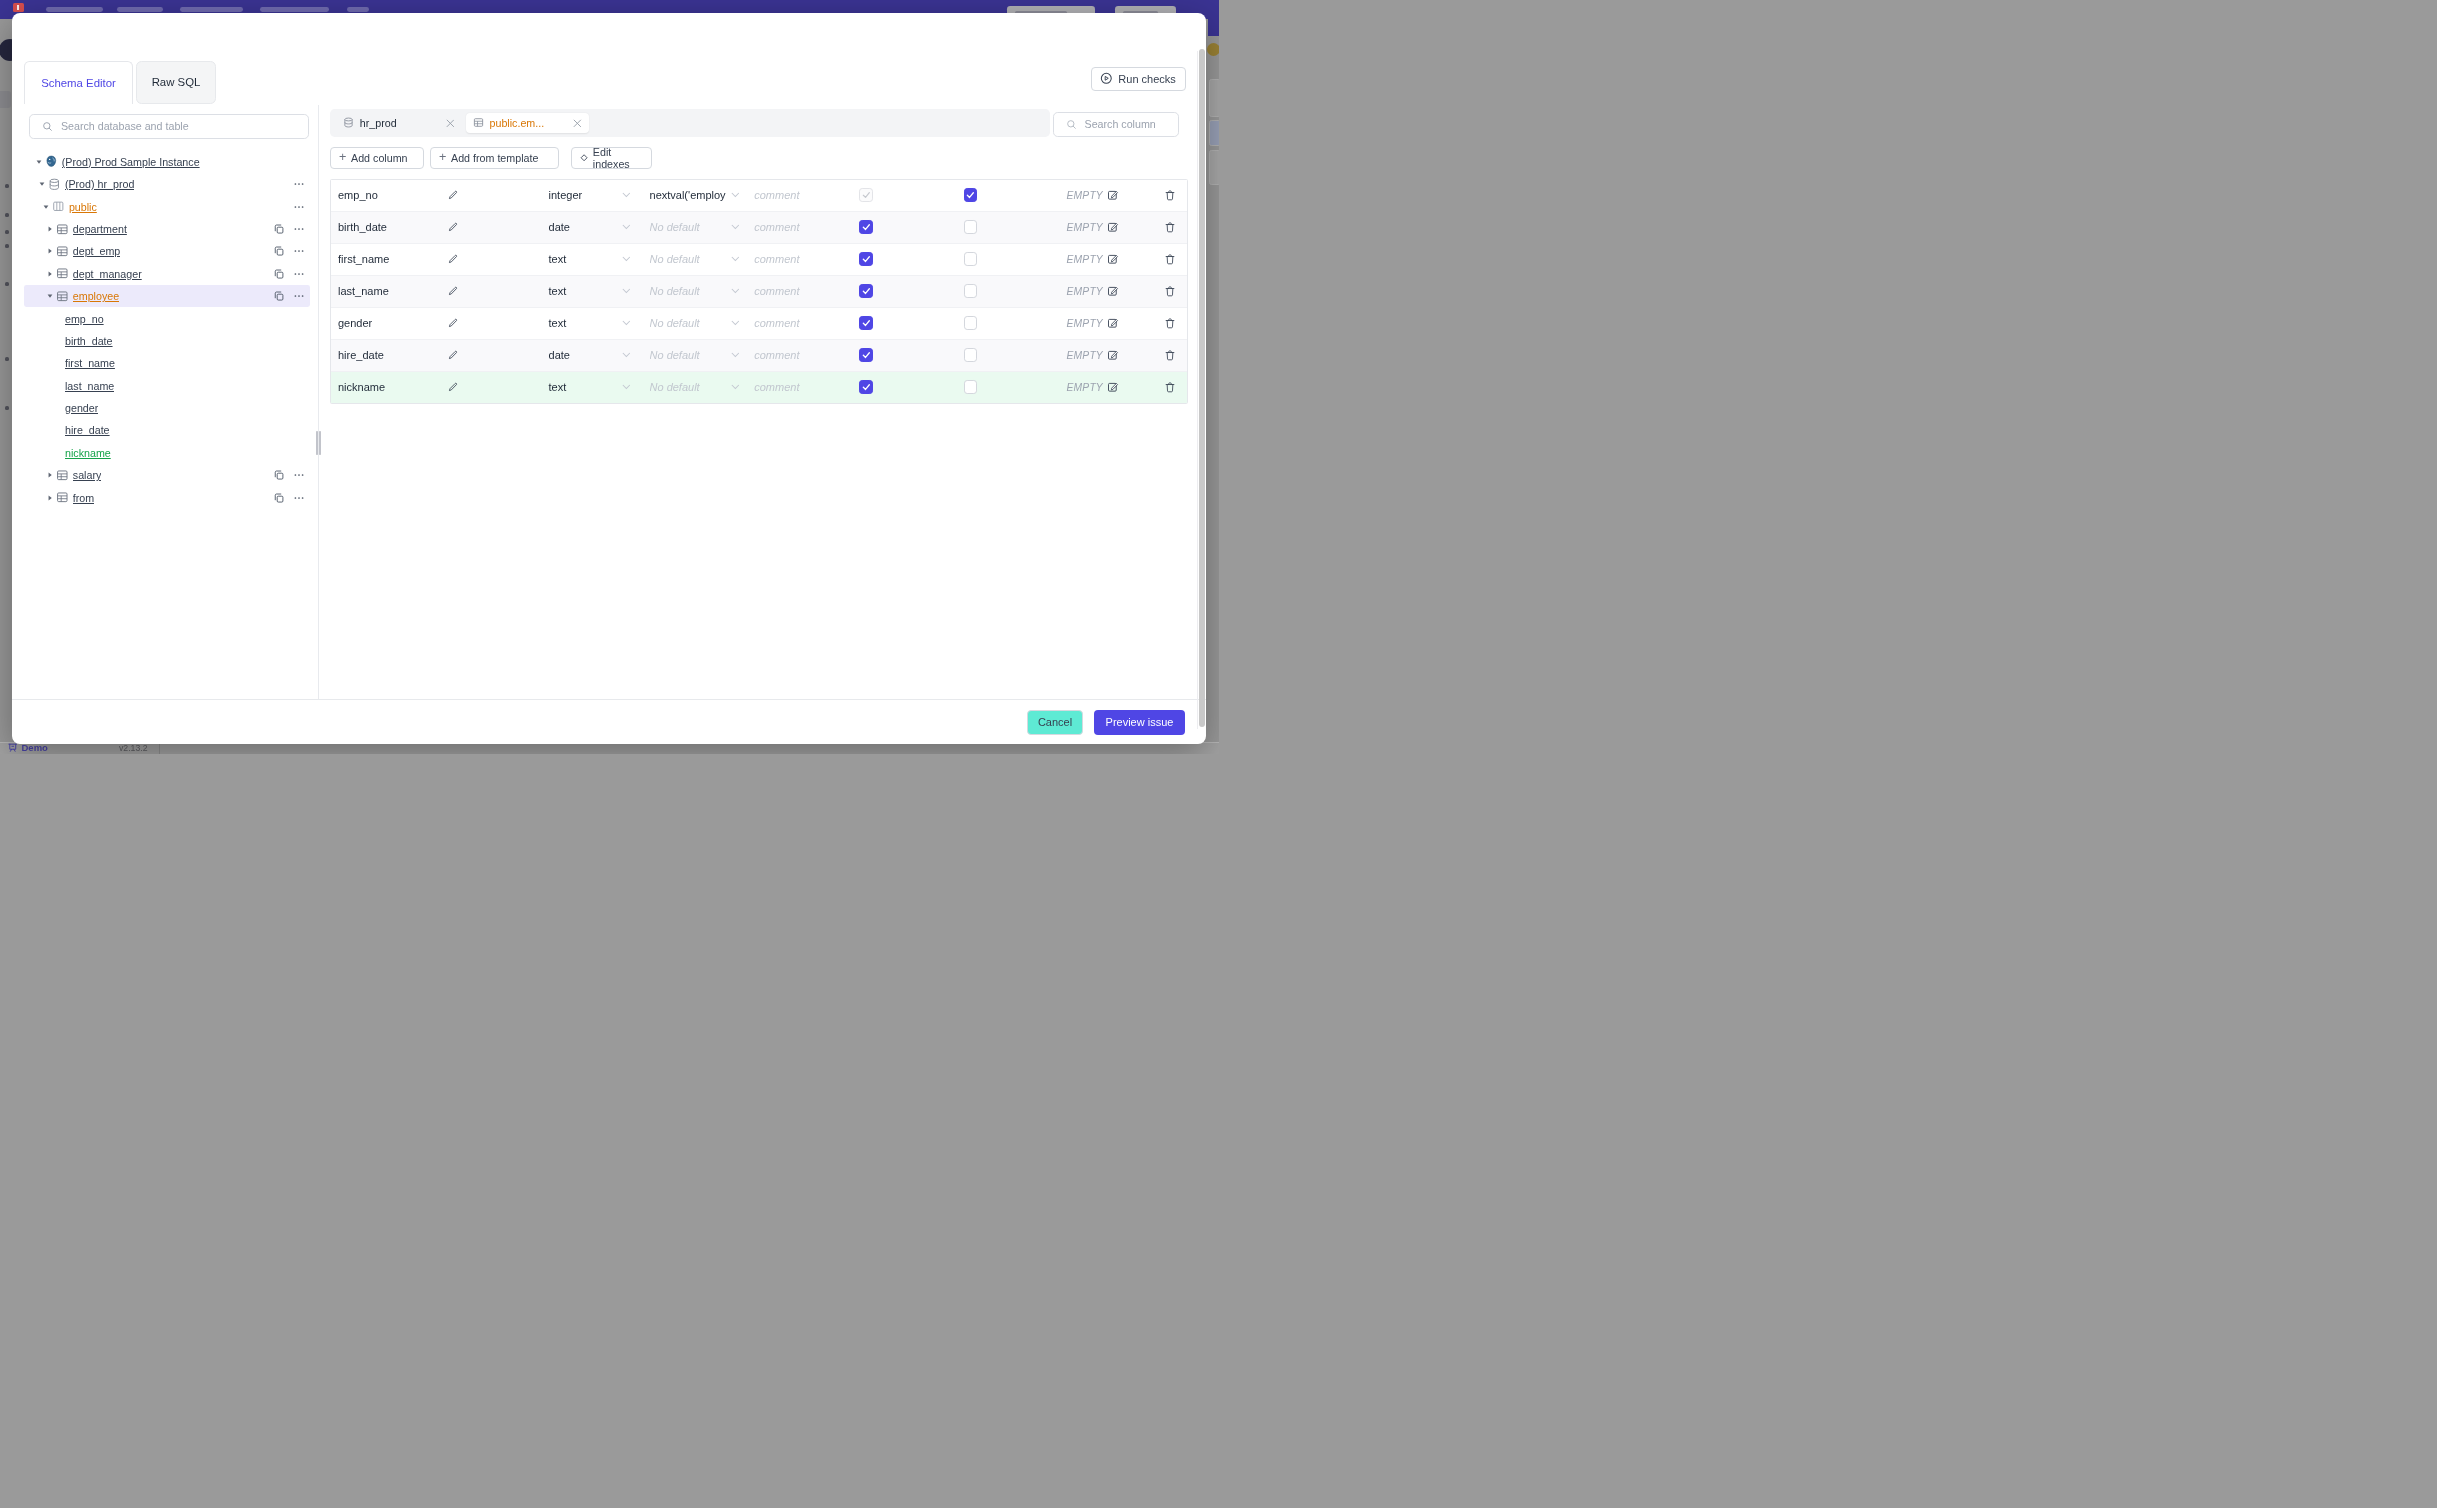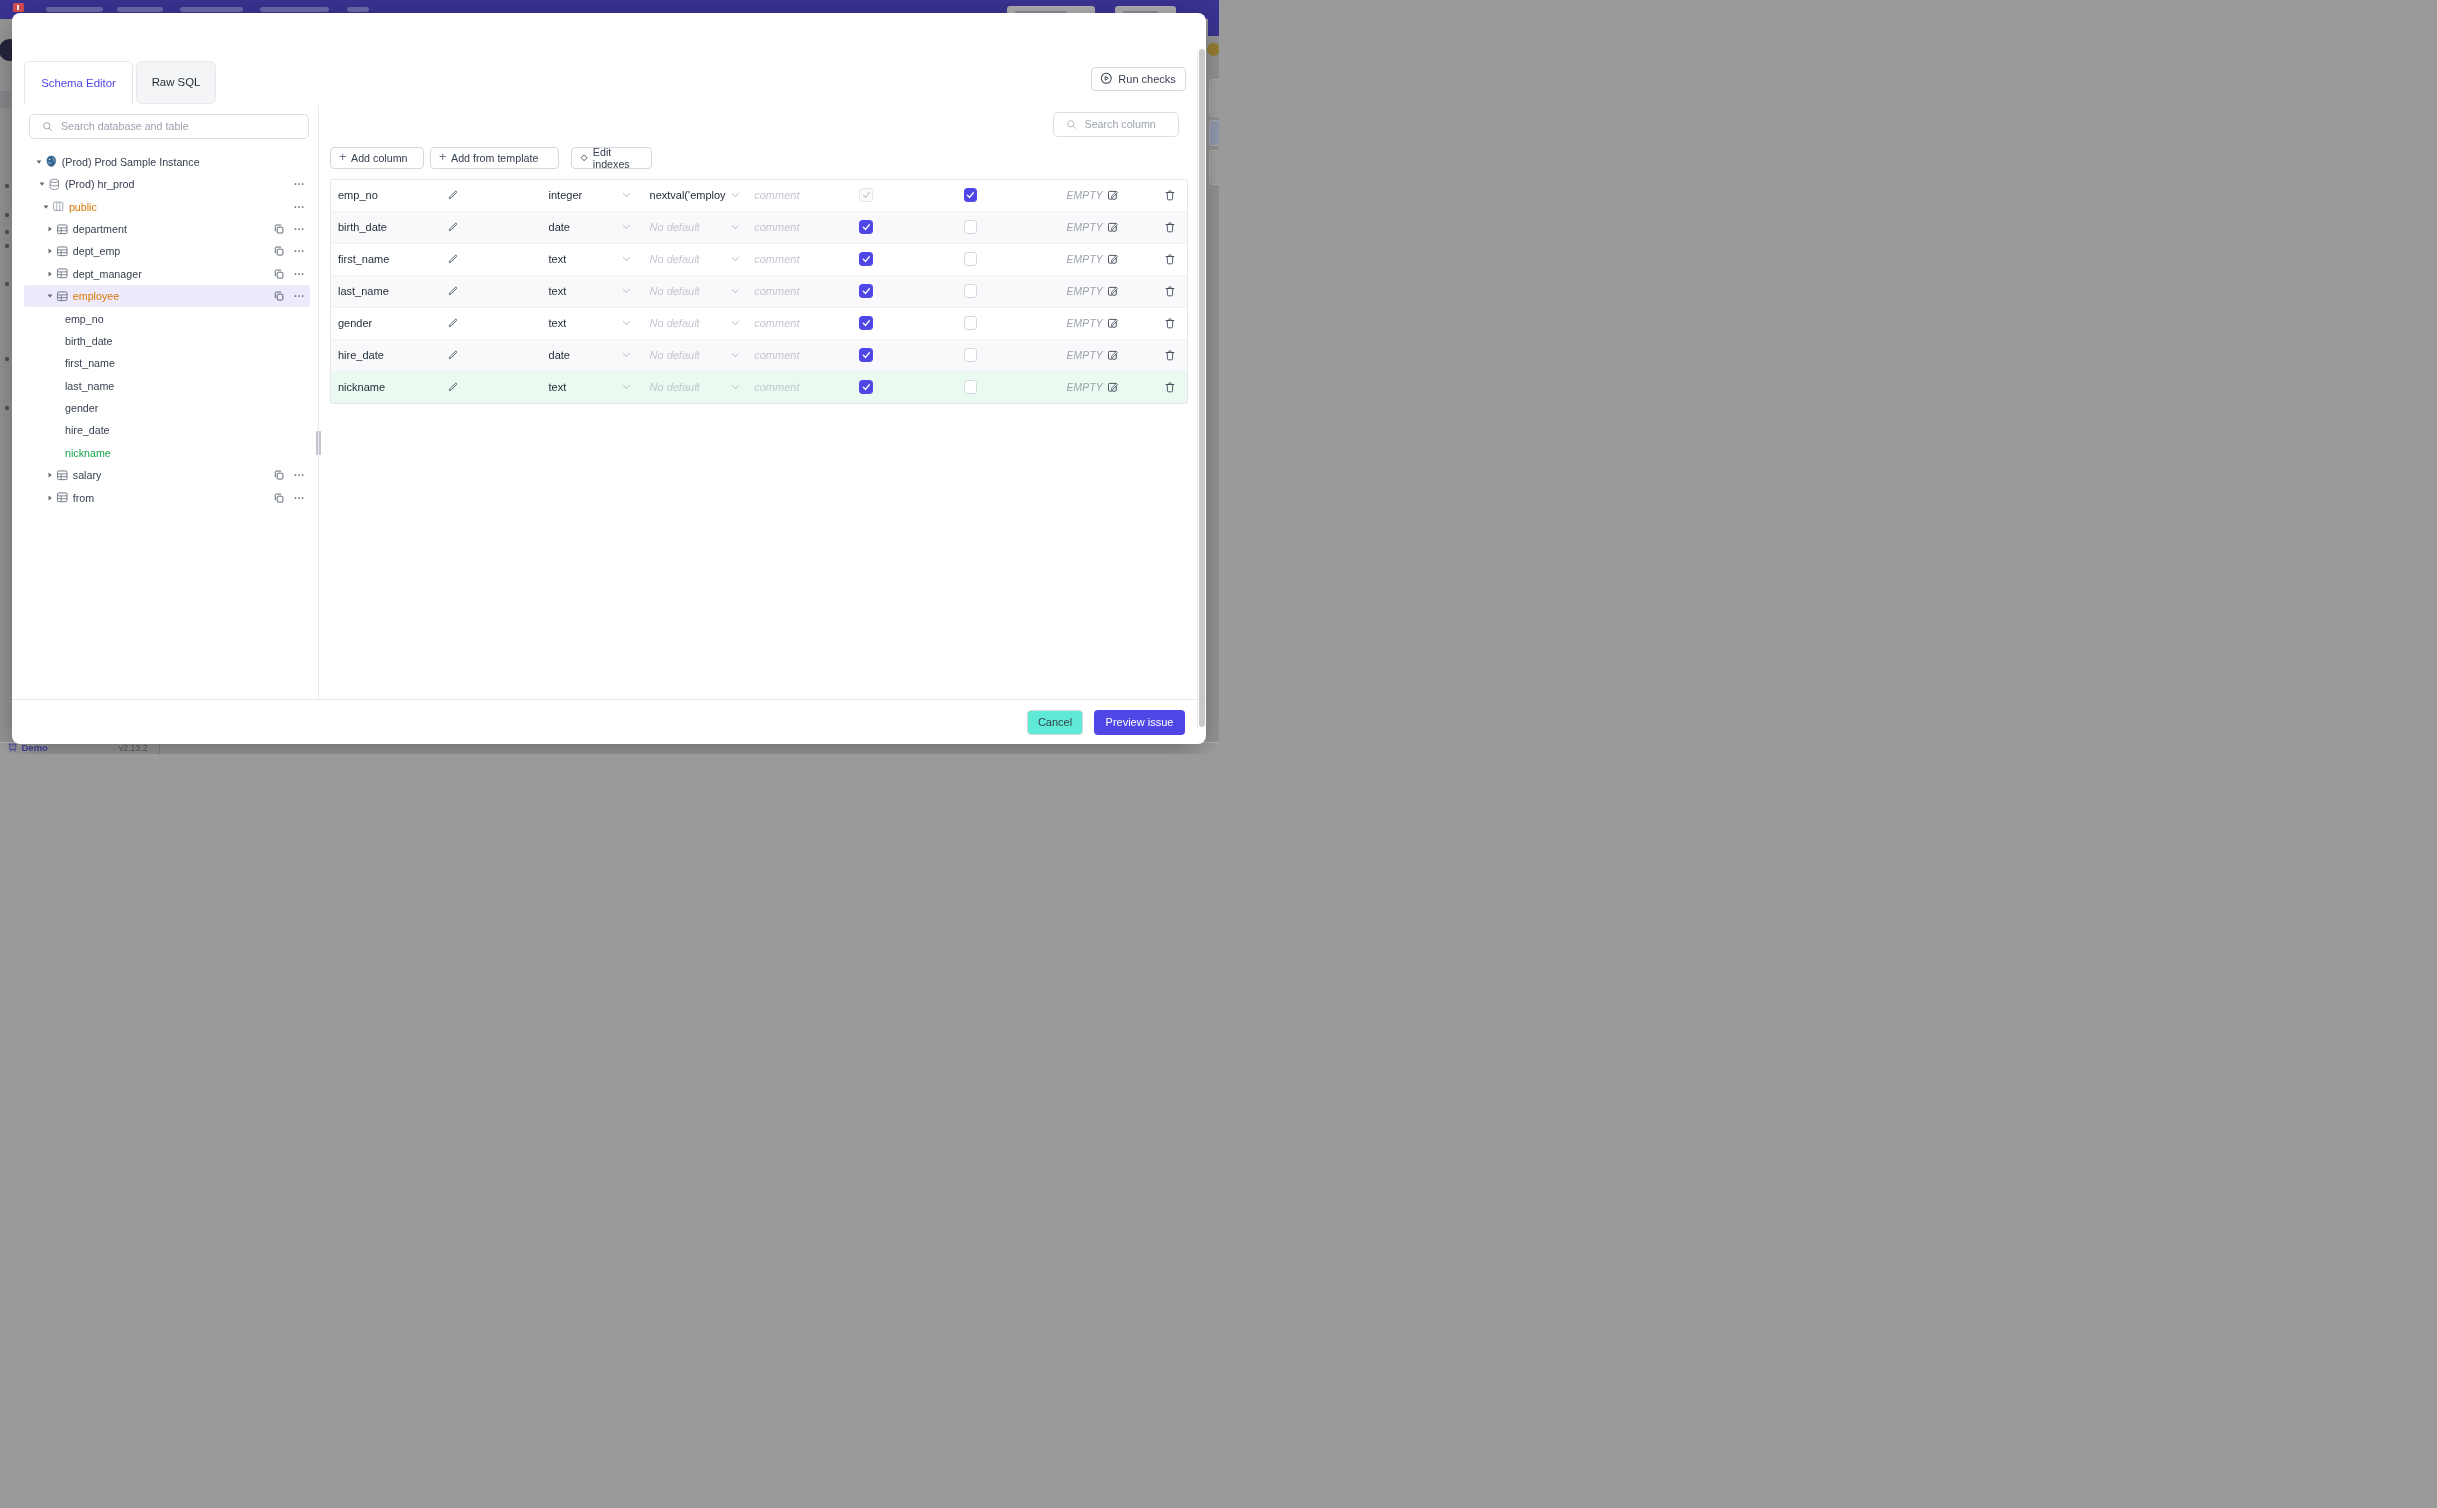--- a/index.html
+++ b/index.html
@@ -50,21 +50,21 @@
   .panel-div{position:absolute;left:306px;top:92px;width:0.8px;height:595px;background:#e8eaee;}
   .grip{position:absolute;left:303px;top:417px;width:7px;height:27px;display:flex;gap:1.6px;align-items:center;
         justify-content:center;cursor:col-resize;}
   .grip i{display:block;width:1.6px;height:24px;background:#c2c4cb;border-radius:0.8px;}
   #tree{position:absolute;left:12px;top:138px;width:286px;}
   .t-row{display:flex;align-items:center;height:22.4px;box-sizing:border-box;padding-right:4.7px;border-radius:2.4px;
          cursor:pointer;}
   .t-row.sel{background:#eceafb;}
   .t-caret{width:11px;flex:0 0 11px;display:flex;justify-content:center;}
   .t-icon{width:12.6px;flex:0 0 12.6px;margin-right:4.7px;display:flex;}
-  .t-label{font-size:10.7px;color:#374151;white-space:nowrap;overflow:hidden;}
+  .t-label{font-size:10.7px;color:#374151;white-space:nowrap;overflow:hidden;text-decoration:underline;}
   .t-label.amber{color:#d97706;}
   .t-label.green{color:#16a34a;}
   .t-sp{flex:1;}
   .t-act{margin-left:8px;display:flex;cursor:pointer;}
   
   .chip-strip{position:absolute;left:318px;top:96px;width:720px;height:28px;background:#f3f4f6;border-radius:4.7px;}
   .chip{position:absolute;top:4px;height:20.5px;display:flex;align-items:center;gap:5.5px;padding:0 7px;box-sizing:border-box;
         font-size:10.7px;cursor:pointer;}
   .chip1{left:6.3px;width:125px;color:#1f2937;}
   .chip2{left:136px;width:123px;background:#fff;border-radius:4px;box-shadow:0 0.8px 1.6px rgba(0,0,0,.08);color:#d97706;}
@@ -429,20 +429,46 @@
           </svg>
         </span>
       </div>
     </div>
   <div class="panel-div"></div>
   <div class="grip">
       <i></i>
       <i></i>
     </div>
 
+  <div class="chip-strip">
+    <div class="chip chip1">
+      <svg width="11" height="11" viewBox="0 0 16 16">
+        <ellipse cx="8" cy="3.6" rx="5.3" ry="2.1" stroke="#848b97" stroke-width="1.2" fill="none"></ellipse>
+        <path d="M2.7 3.6v8.8c0 1.15 2.4 2.1 5.3 2.1s5.3-.95 5.3-2.1V3.6 M2.7 8c0 1.15 2.4 2.1 5.3 2.1S13.3 9.15 13.3 8" stroke="#848b97" stroke-width="1.2" fill="none"></path>
+      </svg>
+      <span>hr_prod</span>
+      <span class="x">
+        <svg width="8.7" height="8.7" viewBox="0 0 12 12">
+            <path d="M1.5 1.5 L10.5 10.5 M10.5 1.5 L1.5 10.5" stroke="#99a0aa" stroke-width="1.3" stroke-linecap="round"></path>
+          </svg>
+      </span>
+    </div>
+    <div class="chip chip2">
+      <svg width="11" height="11" viewBox="0 0 16 16">
+        <rect x="2" y="2.5" width="12" height="11" rx="1.4" stroke="#848b97" stroke-width="1.2" fill="none"></rect>
+        <path d="M2 6.2h12 M2 9.8h12 M6.6 6.2v7.3" stroke="#848b97" stroke-width="1.1"></path>
+      </svg>
+      <span>public.em...</span>
+      <span class="x">
+        <svg width="8.7" height="8.7" viewBox="0 0 12 12">
+            <path d="M1.5 1.5 L10.5 10.5 M10.5 1.5 L1.5 10.5" stroke="#99a0aa" stroke-width="1.3" stroke-linecap="round"></path>
+          </svg>
+      </span>
+    </div>
+  </div>
   <div class="c-search">
     <svg width="11" height="11" viewBox="0 0 16 16">
       <circle cx="7" cy="7" r="4.6" stroke="#b6bcc5" stroke-width="1.4" fill="none"></circle>
       <path d="M10.4 10.4 L13.6 13.6" stroke="#b6bcc5" stroke-width="1.4" stroke-linecap="round"></path>
     </svg>
     <input placeholder="Search column" style="">
   </div>
 
   <div class="act-btn" style="left:318px;width:94px">
     <span class="plus">+</span>

